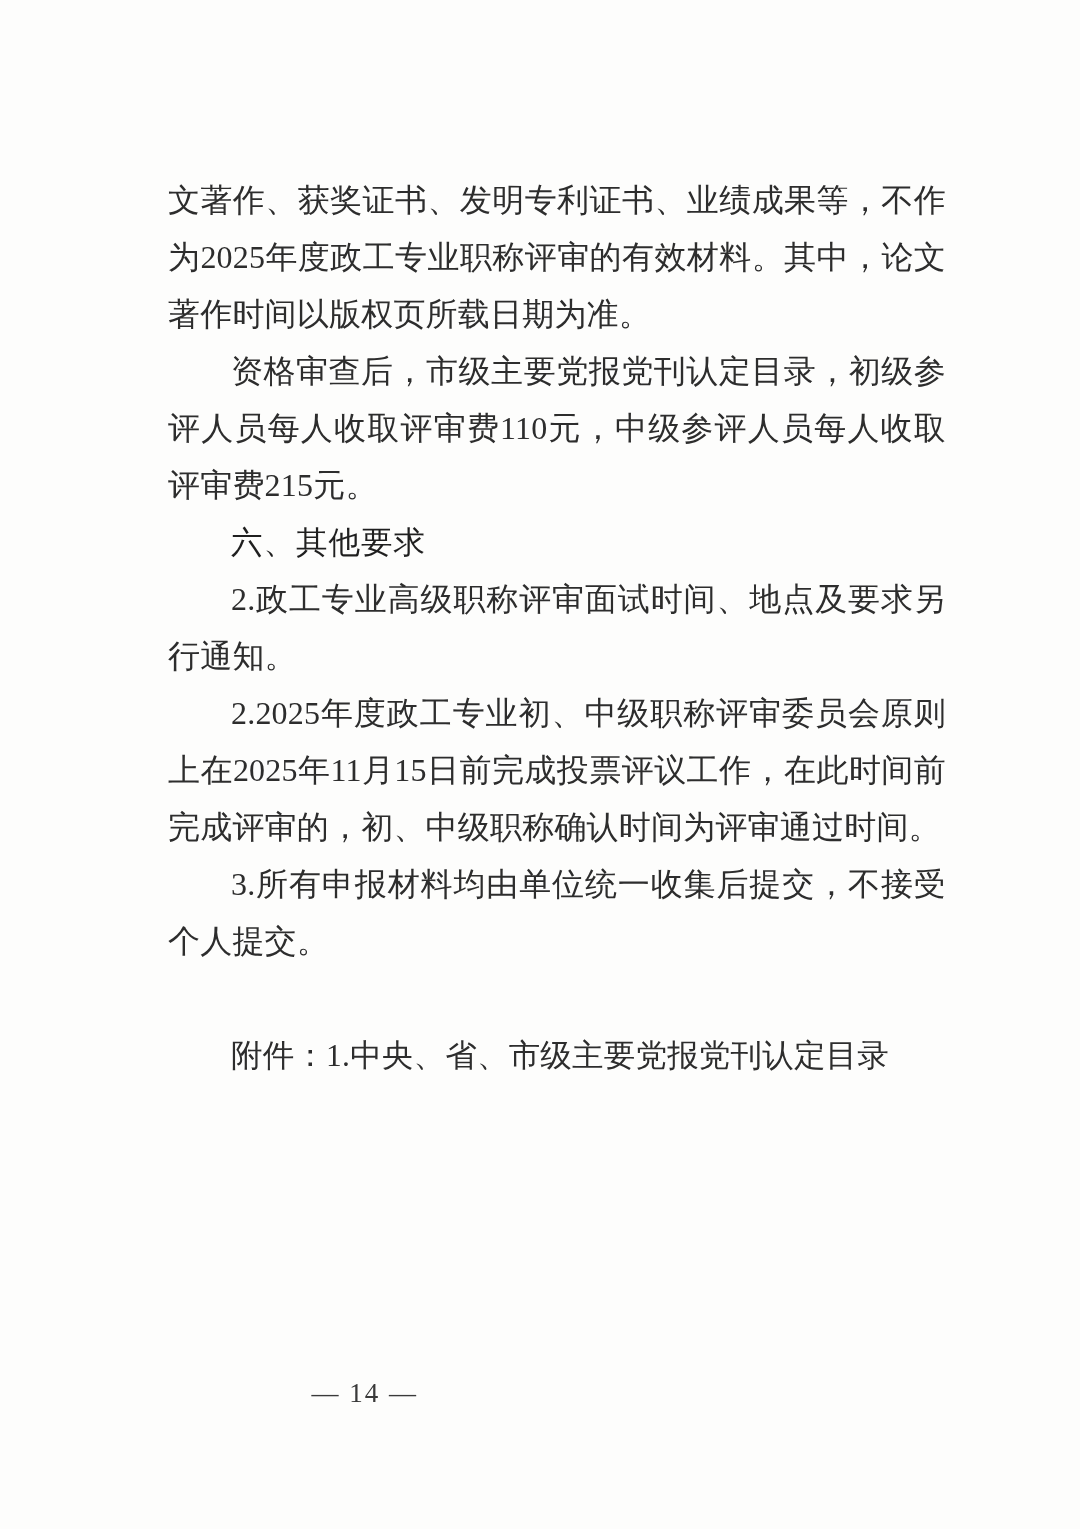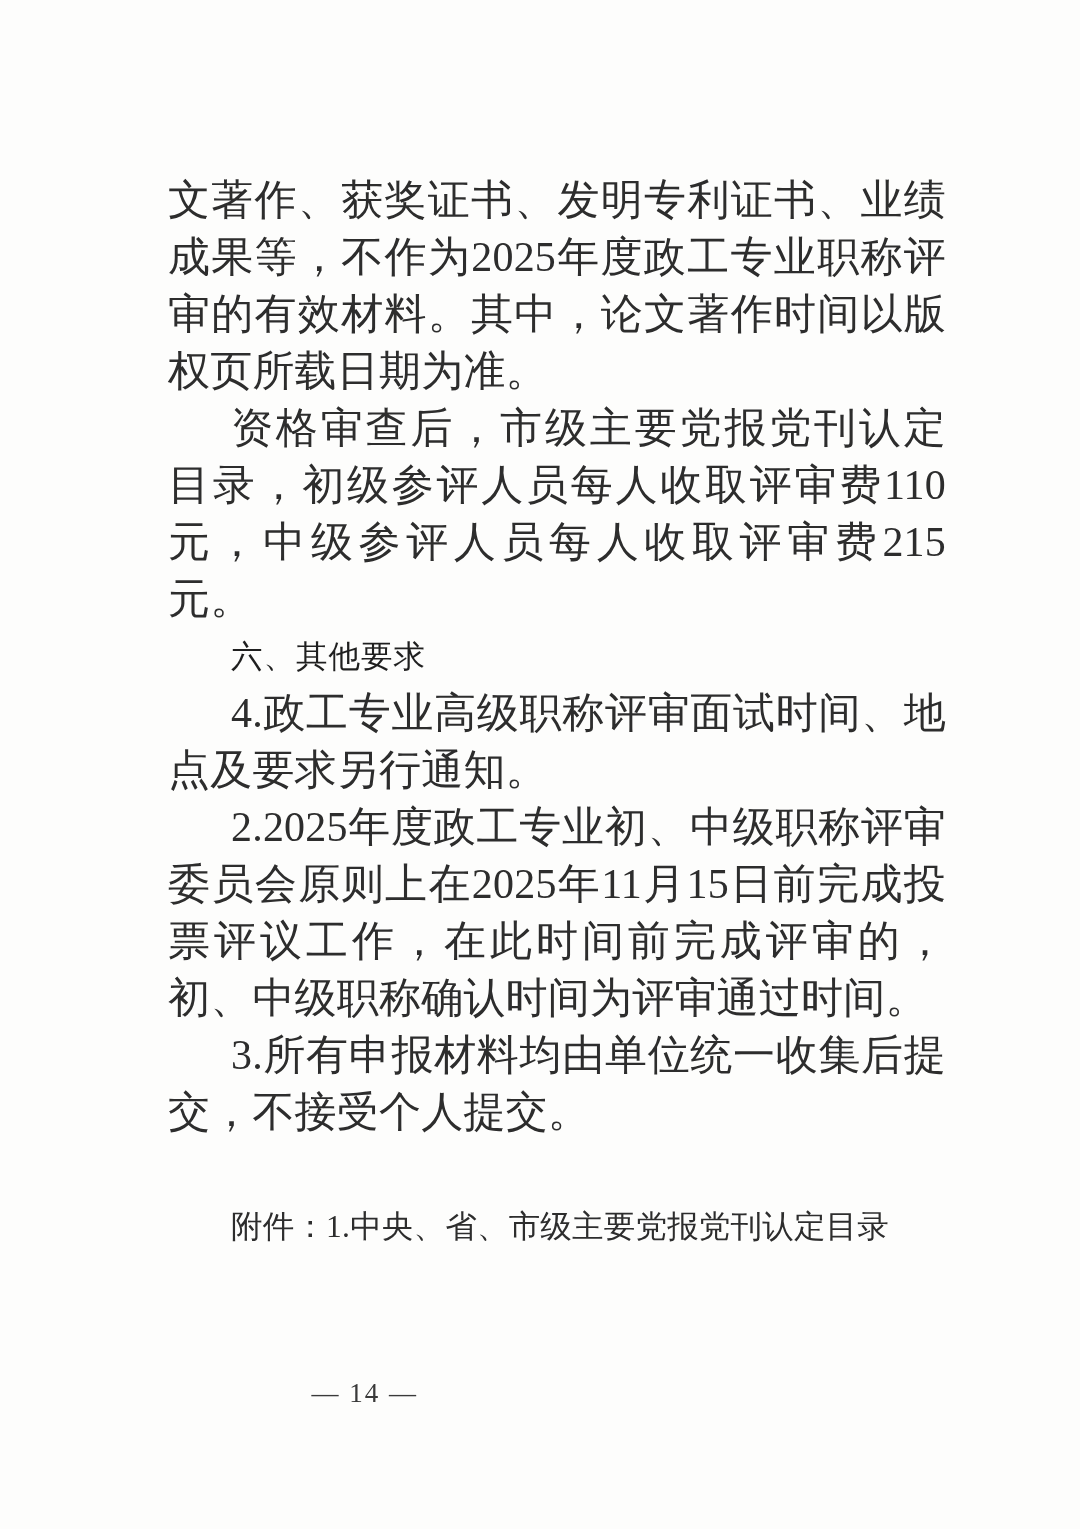--- a/index.html
+++ b/index.html
@@ -20,21 +20,21 @@
 
   .content {
     position: absolute;
     left: 168px;
     top: 172px;
     width: 778px;
   }
 
   
   .para {
-    font-size: 42px;
+    font-size: 32px;
     line-height: 57px;
     text-align: justify;
     text-justify: inter-character;
     text-indent: 63px;
     margin: 0;
     letter-spacing: 0.2px;
     color: #2d2d2d;
     font-family: "Liberation Serif", "DejaVu Serif", serif;
   }
 
@@ -90,21 +90,21 @@
 
   <div class="content">
 
     <p class="para no-indent">文著作、获奖证书、发明专利证书、业绩成果等，不作为2025年度政工专业职称评审的有效材料。其中，论文著作时间以版权页所载日期为准。</p>
 
 
     <p class="para">资格审查后，市级主要党报党刊认定目录，初级参评人员每人收取评审费110元，中级参评人员每人收取评审费215元。</p>
 
     <h2 class="section-heading">六、其他要求</h2>
 
-    <p class="para">4.政工专业高级职称评审面试时间、地点及要求另行通知。</p>
+    <p class="para">2.政工专业高级职称评审面试时间、地点及要求另行通知。</p>
 
     <p class="para">2.2025年度政工专业初、中级职称评审委员会原则上在2025年11月15日前完成投票评议工作，在此时间前完成评审的，初、中级职称确认时间为评审通过时间。</p>
 
     <p class="para">3.所有申报材料均由单位统一收集后提交，不接受个人提交。</p>
 
     <div class="attachments">
       <p class="attach-line"><span>附件：</span><span>1.中央、省、市级主要党报党刊认定目录</span></p>
 
     </div>
 

